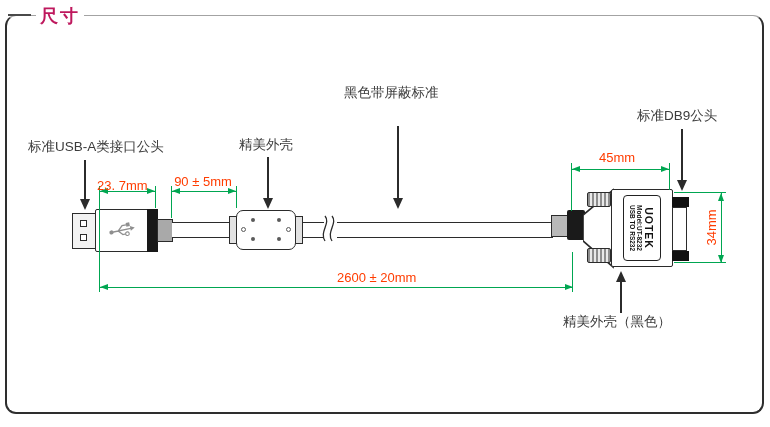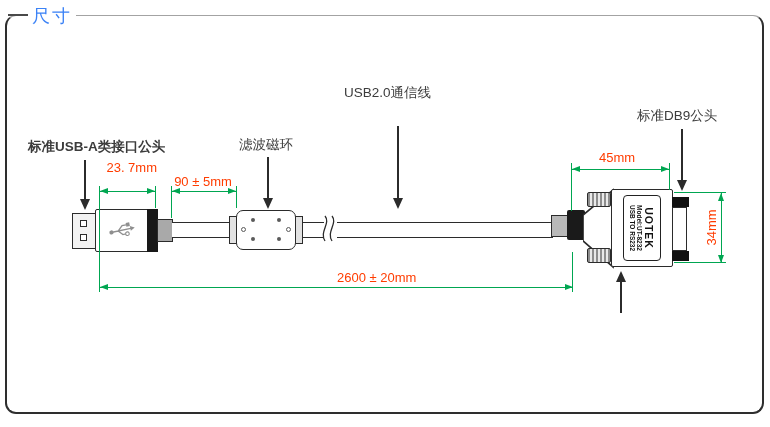--- a/index.html
+++ b/index.html
@@ -3,22 +3,22 @@
 <meta charset="utf-8">
 <style>
   html,body{margin:0;padding:0;background:#fff;}
   #stage{position:relative;width:770px;height:427px;background:#fff;overflow:hidden;
          font-family:"Liberation Sans","DejaVu Sans",sans-serif;}
   .abs{position:absolute;}
   
   .frame{left:5px;top:15px;width:755px;height:396px;border:2px solid #2e2e2e;
          border-top:1.4px solid #a3a3a3;border-radius:11px;}
   .title-dash{left:8px;top:14px;width:23px;height:2.2px;background:#4a4a4a;}
-  .title{left:28px;top:4px;padding:0 4px;background:#fff;color:#3b82f6;
-         font-size:18px;font-weight:normal;letter-spacing:2px;}
+  .title{left:36px;top:4px;padding:0 4px;background:#fff;color:#be185d;
+         font-size:18px;font-weight:bold;letter-spacing:2px;}
   
   .part{border:1.6px solid #2b2b2b;background:#fff;box-sizing:border-box;}
   .callout{color:#3c3c3c;font-size:13.5px;white-space:nowrap;}
   .cline{width:1.5px;background:#2b2b2b;}
   .ah{width:0;height:0;border-style:solid;}
   .ah-dark-down{border-width:11px 5px 0 5px;border-color:#2b2b2b transparent transparent transparent;}
   .ah-dark-up{border-width:0 5px 11px 5px;border-color:transparent transparent #2b2b2b transparent;}
   
   .dline-h{height:1.4px;background:#00a651;}
   .dline-v{width:1.4px;background:#00a651;}
@@ -101,21 +101,21 @@
   <div class="abs dline-v" style="left:236px;top:186px;height:22px;"></div>
   <div class="abs dline-v" style="left:571px;top:163px;height:48px;"></div>
   <div class="abs dline-v" style="left:669px;top:163px;height:27px;"></div>
   <div class="abs dline-v" style="left:572px;top:252px;height:40px;"></div>
   <div class="abs dline-h" style="left:674px;top:192px;width:52px;"></div>
   <div class="abs dline-h" style="left:674px;top:262px;width:52px;"></div>
 
   <div class="abs dline-h" style="left:100px;top:191px;width:55px;"></div>
   <div class="abs ah ah-g-left" style="left:100px;top:188px;"></div>
   <div class="abs ah ah-g-right" style="left:147px;top:188px;"></div>
-  <div class="abs dtext" style="left:97px;top:160px;width:60px;text-align:right;">23. 7mm</div>
+  <div class="abs dtext" style="left:97px;top:178px;width:60px;text-align:left;">23. 7mm</div>
 
   <div class="abs dline-h" style="left:172px;top:191px;width:64px;"></div>
   <div class="abs ah ah-g-left" style="left:172px;top:188px;"></div>
   <div class="abs ah ah-g-right" style="left:228px;top:188px;"></div>
   <div class="abs dtext" style="left:166px;top:174px;width:74px;text-align:center;">90 ± 5mm</div>
 
   <div class="abs dline-h" style="left:572px;top:169px;width:97px;"></div>
   <div class="abs ah ah-g-left" style="left:572px;top:166px;"></div>
   <div class="abs ah ah-g-right" style="left:661px;top:166px;"></div>
   <div class="abs dtext" style="left:572px;top:150px;width:90px;text-align:center;">45mm</div>
@@ -123,34 +123,35 @@
   <div class="abs dline-v" style="left:721px;top:193px;height:70px;"></div>
   <div class="abs ah ah-g-up" style="left:718px;top:193px;"></div>
   <div class="abs ah ah-g-down" style="left:718px;top:255px;"></div>
   <div class="abs dtext" style="left:688px;top:220px;width:46px;height:15px;text-align:center;transform:rotate(-90deg);">34mm</div>
 
   <div class="abs dline-h" style="left:100px;top:287px;width:473px;"></div>
   <div class="abs ah ah-g-left" style="left:100px;top:284px;"></div>
   <div class="abs ah ah-g-right" style="left:565px;top:284px;"></div>
   <div class="abs dtext" style="left:337px;top:270px;">2600 ± 20mm</div>
 
-  <div class="abs callout" style="left:28px;top:138px;font-weight:bold;">标准USB-A类接口公头</div>
+  <div class="abs callout" style="left:28px;top:138px;">标准USB-A类接口公头</div>
   <div class="abs cline" style="left:84px;top:160px;height:39px;"></div>
   <div class="abs ah ah-dark-down" style="left:80px;top:199px;"></div>
 
-  <div class="abs callout" style="left:239px;top:136px;">滤波磁环</div>
+  <div class="abs callout" style="left:239px;top:136px;">精美外壳</div>
   <div class="abs cline" style="left:267px;top:157px;height:41px;"></div>
   <div class="abs ah ah-dark-down" style="left:263px;top:198px;"></div>
 
   <div class="abs callout" style="left:344px;top:82px;line-height:21px;">
-    <div>USB2.0通信线</div>
+    <div>黑色带屏蔽标准</div>
   </div>
   <div class="abs cline" style="left:397px;top:126px;height:72px;"></div>
   <div class="abs ah ah-dark-down" style="left:393px;top:198px;"></div>
 
   <div class="abs callout" style="left:637px;top:107px;">标准DB9公头</div>
   <div class="abs cline" style="left:681px;top:129px;height:51px;"></div>
   <div class="abs ah ah-dark-down" style="left:677px;top:180px;"></div>
 
+  <div class="abs callout" style="left:563px;top:313px;">精美外壳（黑色）</div>
   <div class="abs ah ah-dark-up" style="left:616px;top:271px;"></div>
   <div class="abs cline" style="left:620px;top:281px;height:32px;"></div>
 
 </div>
 
 </body></html>

